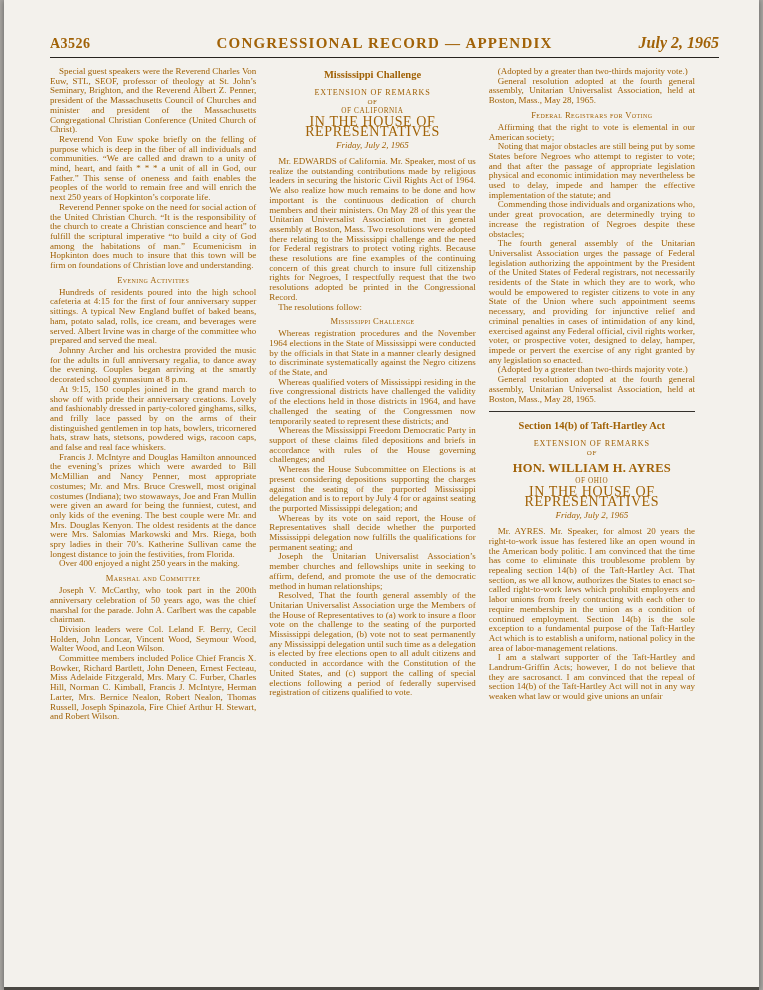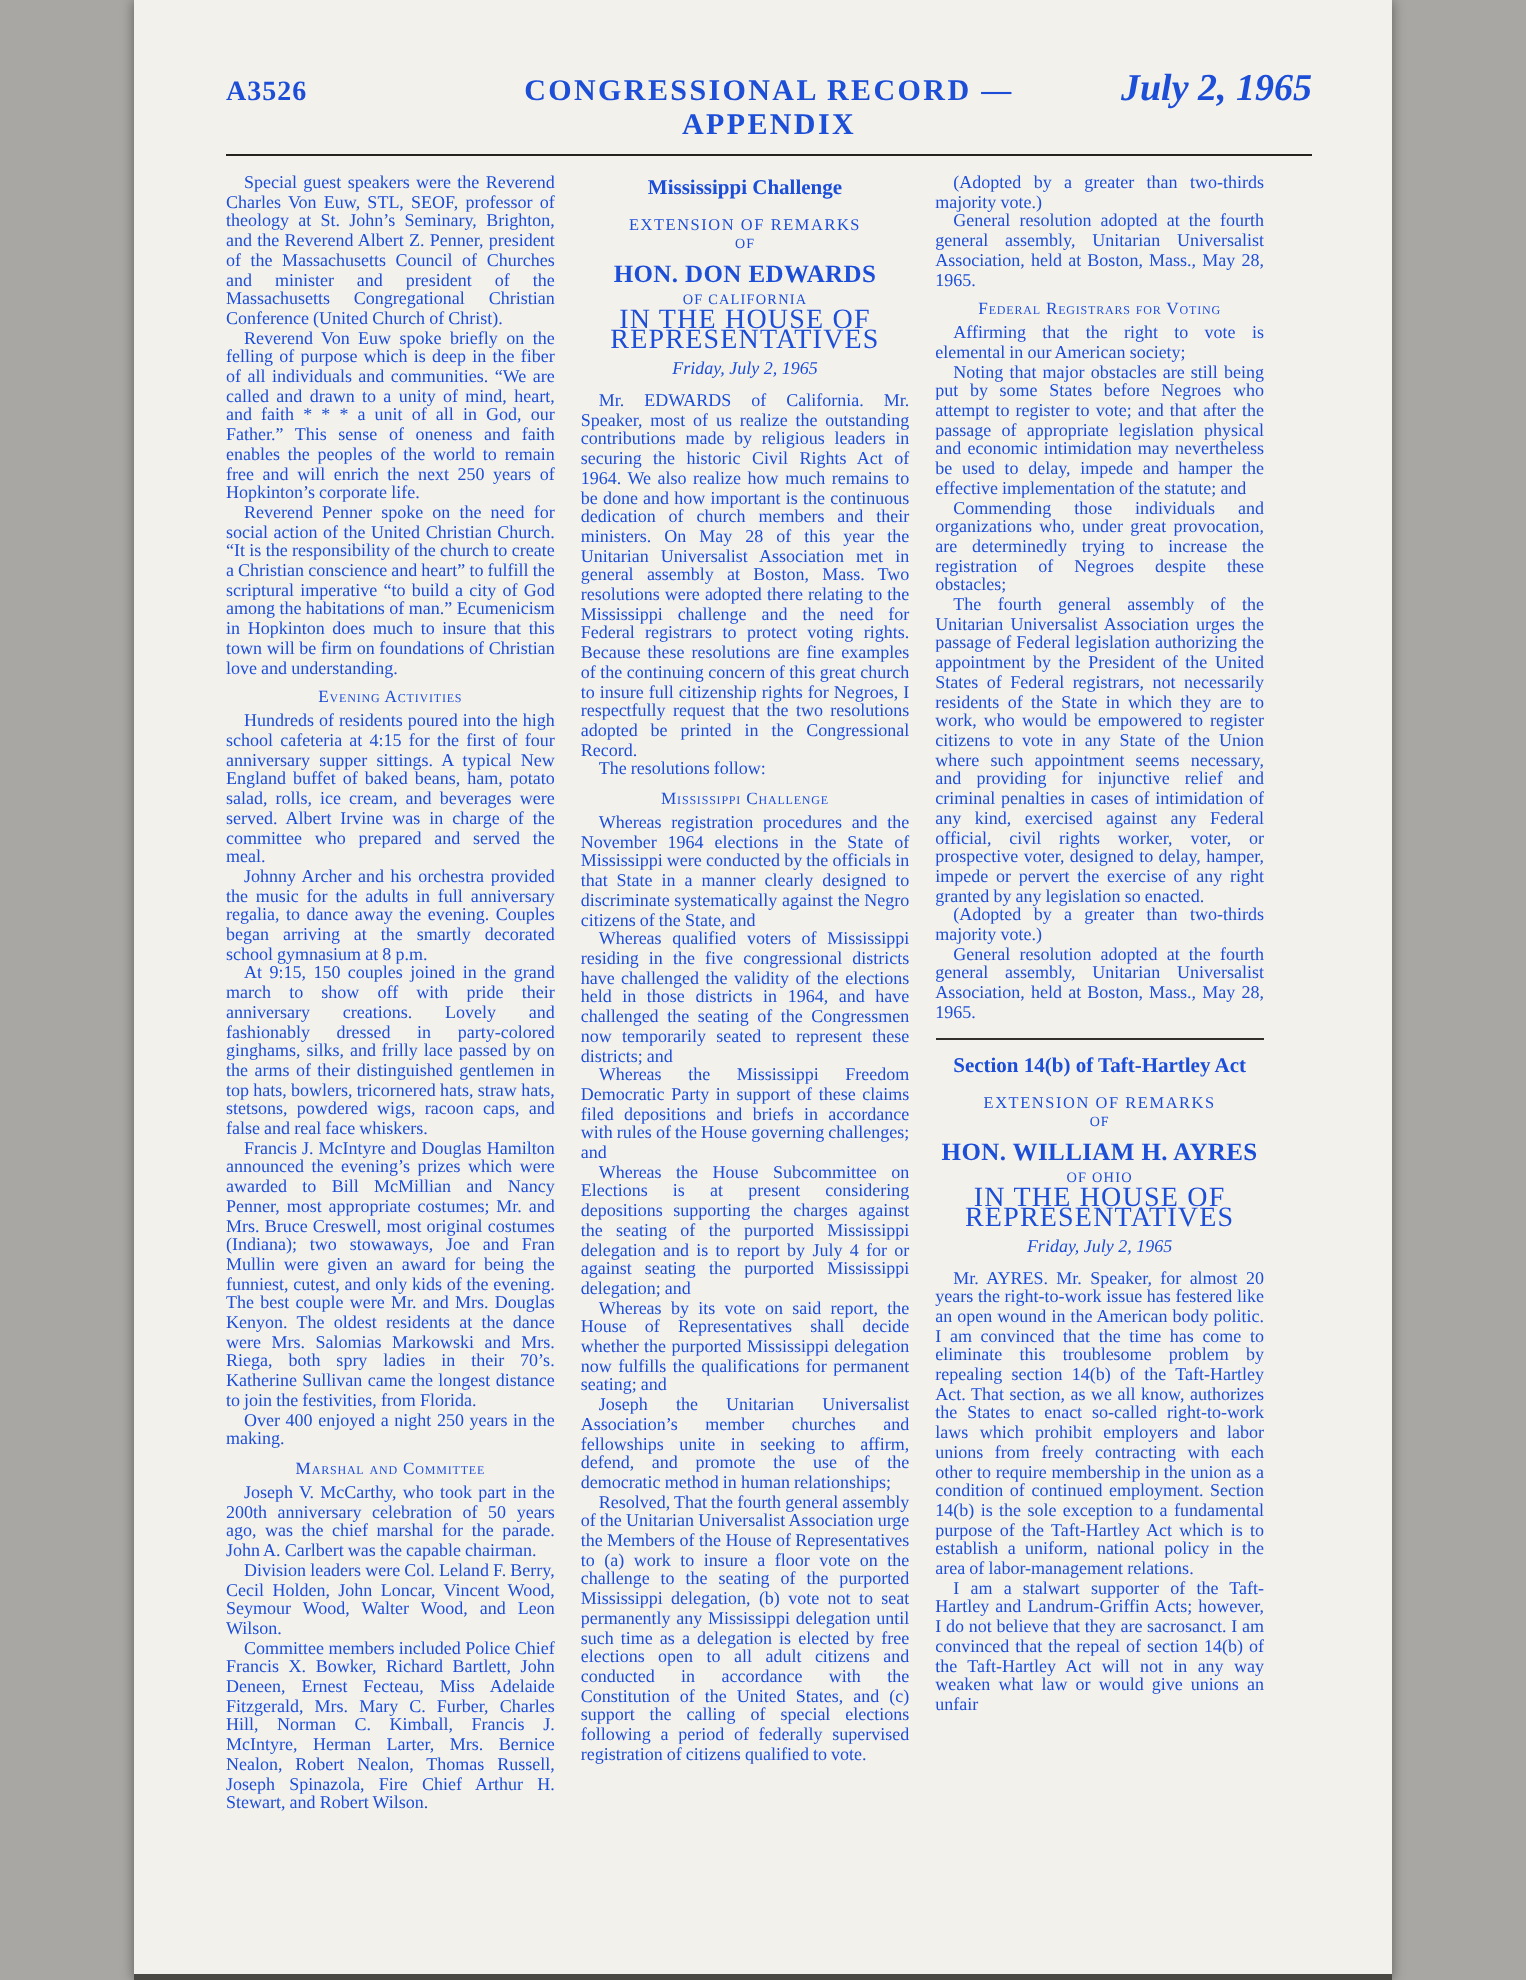--- a/index.html
+++ b/index.html
@@ -1,39 +1,39 @@
 <!DOCTYPE html>
 <html><head>
 <meta charset="utf-8">
 <style>
   * { margin:0; padding:0; box-sizing:border-box; }
   html,body { background:#a9a7a3; }
   body { font-family:"Liberation Serif","DejaVu Serif",serif; }
 
   .page {
     position:relative;
-    width:629px; height:990px;
+    width:755px; height:990px;
     margin:0 auto;
     background:#f3f1ec;
-    color:#1d4ed8;
+    color:#a16207;
     overflow:hidden;
     box-shadow:0 0 6px rgba(0,0,0,.45);
     border-bottom:3px solid #4a4843;
   }
 
   .masthead {
     display:flex; align-items:baseline;
     padding:34px 40px 0 46px;
   }
   .page-number { width:140px; font-weight:bold; font-size:14px; letter-spacing:.5px; }
   .journal-title {
     flex:1; text-align:center;
     font-weight:bold; font-size:15px; letter-spacing:1.2px;
   }
-  .issue-date { width:140px; text-align:right; font-style:italic; font-weight:bold; font-size:19px;font-family:Liberation Serif, serif; }
+  .issue-date { width:140px; text-align:right; font-style:italic; font-weight:bold; font-size:16px;font-family:Liberation Serif, serif; }
 
   .head-rule { border:none; border-top:1.4px solid #26231f; margin:5px 40px 9px 46px; }
 
   .columns {
     display:flex; gap:13px;
     padding:0 64px 0 46px;
     justify-content:space-between;
   }
   .column { flex:1; min-width:0; }
 
@@ -107,21 +107,20 @@
         <p class="blk-p">Over 400 enjoyed a night 250 years in the making.</p>
         <p class="blk-sc">Marshal and Committee</p>
         <p class="blk-p">Joseph V. McCarthy, who took part in the 200th anniversary celebration of 50 years ago, was the chief marshal for the parade. John A. Carlbert was the capable chairman.</p>
         <p class="blk-p">Division leaders were Col. Leland F. Berry, Cecil Holden, John Loncar, Vincent Wood, Seymour Wood, Walter Wood, and Leon Wilson.</p>
         <p class="blk-p">Committee members included Police Chief Francis X. Bowker, Richard Bartlett, John Deneen, Ernest Fecteau, Miss Adelaide Fitzgerald, Mrs. Mary C. Furber, Charles Hill, Norman C. Kimball, Francis J. McIntyre, Herman Larter, Mrs. Bernice Nealon, Robert Nealon, Thomas Russell, Joseph Spinazola, Fire Chief Arthur H. Stewart, and Robert Wilson.</p>
       </div>
     <div class="column">
         <p class="blk-title">Mississippi Challenge</p>
         <p class="blk-ext">EXTENSION OF REMARKS</p>
         <p class="blk-of">OF</p>
-        <p class="blk-hon">HON. DON EDWARDS</p>
         <p class="blk-state">OF CALIFORNIA</p>
         <p class="blk-house">IN THE HOUSE OF REPRESENTATIVES</p>
         <p class="blk-date">Friday, July 2, 1965</p>
         <p class="blk-p">Mr. EDWARDS of California. Mr. Speaker, most of us realize the outstanding contributions made by religious leaders in securing the historic Civil Rights Act of 1964. We also realize how much remains to be done and how important is the continuous dedication of church members and their ministers. On May 28 of this year the Unitarian Universalist Association met in general assembly at Boston, Mass. Two resolutions were adopted there relating to the Mississippi challenge and the need for Federal registrars to protect voting rights. Because these resolutions are fine examples of the continuing concern of this great church to insure full citizenship rights for Negroes, I respectfully request that the two resolutions adopted be printed in the Congressional Record.</p>
         <p class="blk-p">The resolutions follow:</p>
         <p class="blk-sc">Mississippi Challenge</p>
         <p class="blk-p">Whereas registration procedures and the November 1964 elections in the State of Mississippi were conducted by the officials in that State in a manner clearly designed to discriminate systematically against the Negro citizens of the State, and</p>
         <p class="blk-p">Whereas qualified voters of Mississippi residing in the five congressional districts have challenged the validity of the elections held in those districts in 1964, and have challenged the seating of the Congressmen now temporarily seated to represent these districts; and</p>
         <p class="blk-p">Whereas the Mississippi Freedom Democratic Party in support of these claims filed depositions and briefs in accordance with rules of the House governing challenges; and</p>
         <p class="blk-p">Whereas the House Subcommittee on Elections is at present considering depositions supporting the charges against the seating of the purported Mississippi delegation and is to report by July 4 for or against seating the purported Mississippi delegation; and</p>

